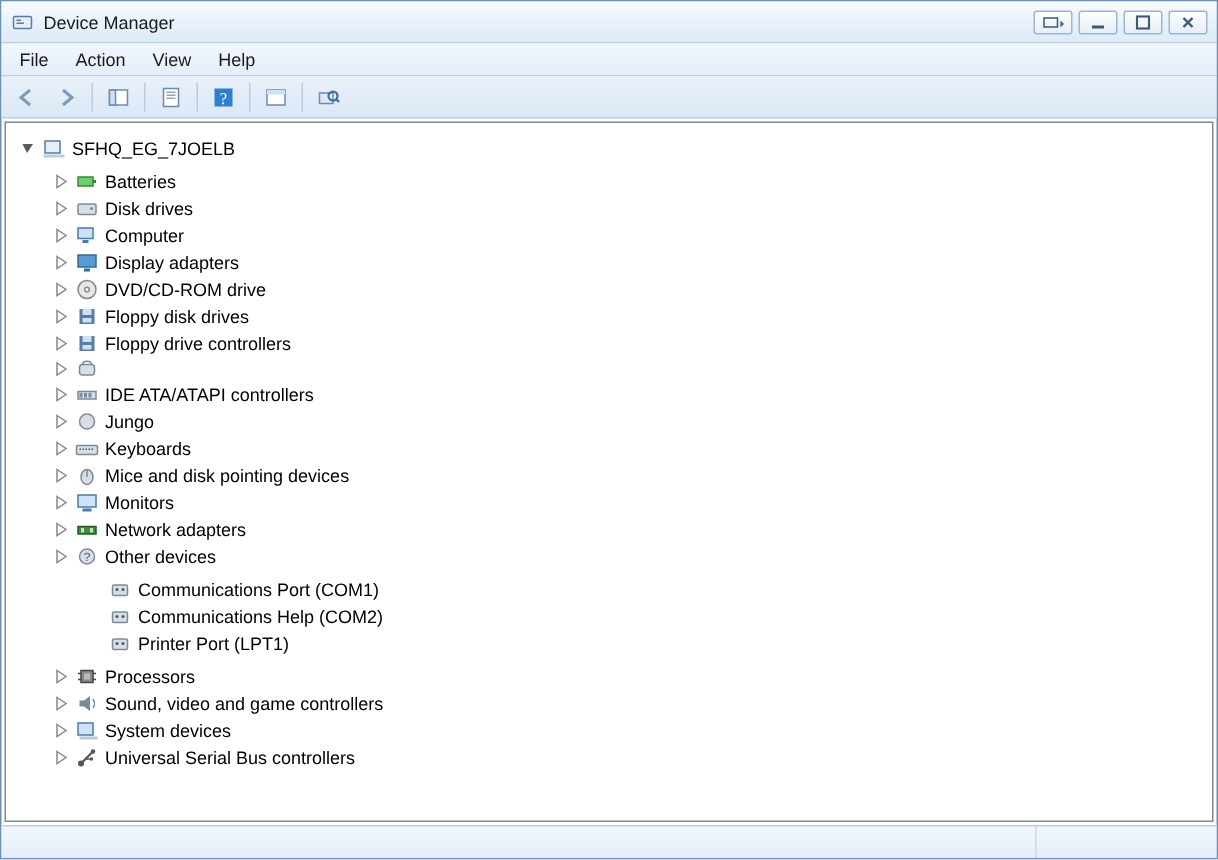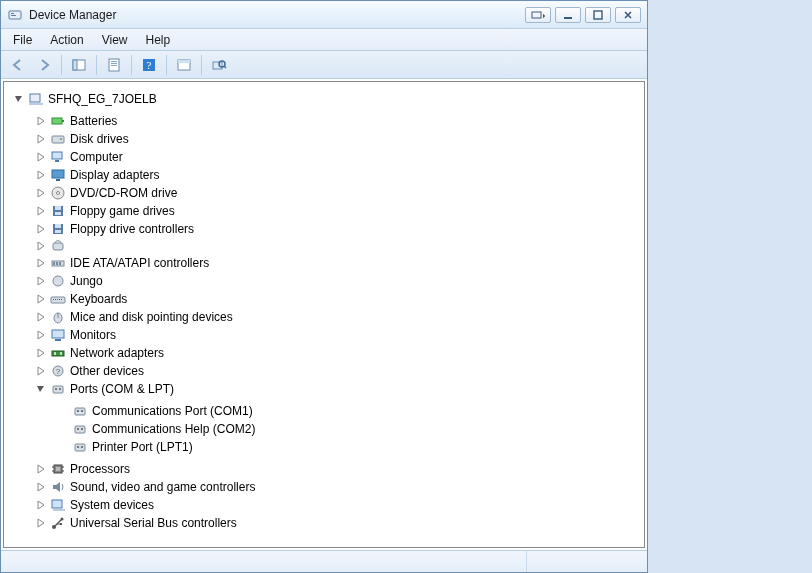--- a/index.html
+++ b/index.html
@@ -6,21 +6,21 @@
   body {
     margin: 0;
     font-family: "Segoe UI", Tahoma, sans-serif;
     font-size: 12px;
     background: #d6e4f3;
     width: 812px;
     height: 573px;
     overflow: hidden;
   }
   .window {
-    width: 648px;
+    width: 812px;
     height: 573px;
     border: 1px solid #6b8fb3;
     background: #fff;
     display: flex;
     flex-direction: column;
   }
   .titlebar {
     height: 28px;
     background: linear-gradient(#f6fbff, #dceaf8);
     border-bottom: 1px solid #b8cde2;
@@ -319,21 +319,21 @@
                       <path d="M2 1 L8 5 L2 9 Z" fill="none" stroke="#888"></path>
                     </svg>
                   </span>
                   <span class="dev-icon">
                     <svg width="16" height="16">
                       <rect x="3" y="3" width="10" height="10" fill="#5a7da6"></rect>
                       <rect x="5" y="3" width="6" height="4" fill="#cfe0f2"></rect>
                       <rect x="5" y="9" width="6" height="3" fill="#cfe0f2"></rect>
                     </svg>
                   </span>
-                  <span class="node-label">Floppy game drives</span>
+                  <span class="node-label">Floppy disk drives</span>
                 </div>
               </li>
               <li>
                 <div class="node">
                   <span class="expander">
                     <svg width="10" height="10">
                       <path d="M2 1 L8 5 L2 9 Z" fill="none" stroke="#888"></path>
                     </svg>
                   </span>
                   <span class="dev-icon">
@@ -473,35 +473,20 @@
                   <span class="dev-icon">
                     <svg width="16" height="16">
                       <circle cx="8" cy="8" r="5" fill="#d8dee6" stroke="#7a8a9e"></circle>
                       <text x="8" y="11" text-anchor="middle" font-size="8" fill="#555">?</text>
                     </svg>
                   </span>
                   <span class="node-label">Other devices</span>
                 </div>
               </li>
               <li>
-                <div class="node">
-                  <span class="expander">
-                    <svg width="10" height="10">
-                      <path d="M1 2 L8 2 L4 8 Z" fill="#595959"></path>
-                    </svg>
-                  </span>
-                  <span class="dev-icon">
-                    <svg width="16" height="16">
-                      <rect x="3" y="5" width="10" height="7" rx="1" fill="#d8dee6" stroke="#7a8a9e"></rect>
-                      <circle cx="6" cy="8" r="1" fill="#555"></circle>
-                      <circle cx="10" cy="8" r="1" fill="#555"></circle>
-                    </svg>
-                  </span>
-                  <span class="node-label">Ports (COM &amp; LPT)</span>
-                </div>
                 <ul>
                   <li>
                     <div class="node">
                       <span class="expander blank"></span>
                       <span class="dev-icon">
                         <svg width="16" height="16">
                           <rect x="3" y="5" width="10" height="7" rx="1" fill="#d8dee6" stroke="#7a8a9e"></rect>
                           <circle cx="6" cy="8" r="1" fill="#555"></circle>
                           <circle cx="10" cy="8" r="1" fill="#555"></circle>
                         </svg>

